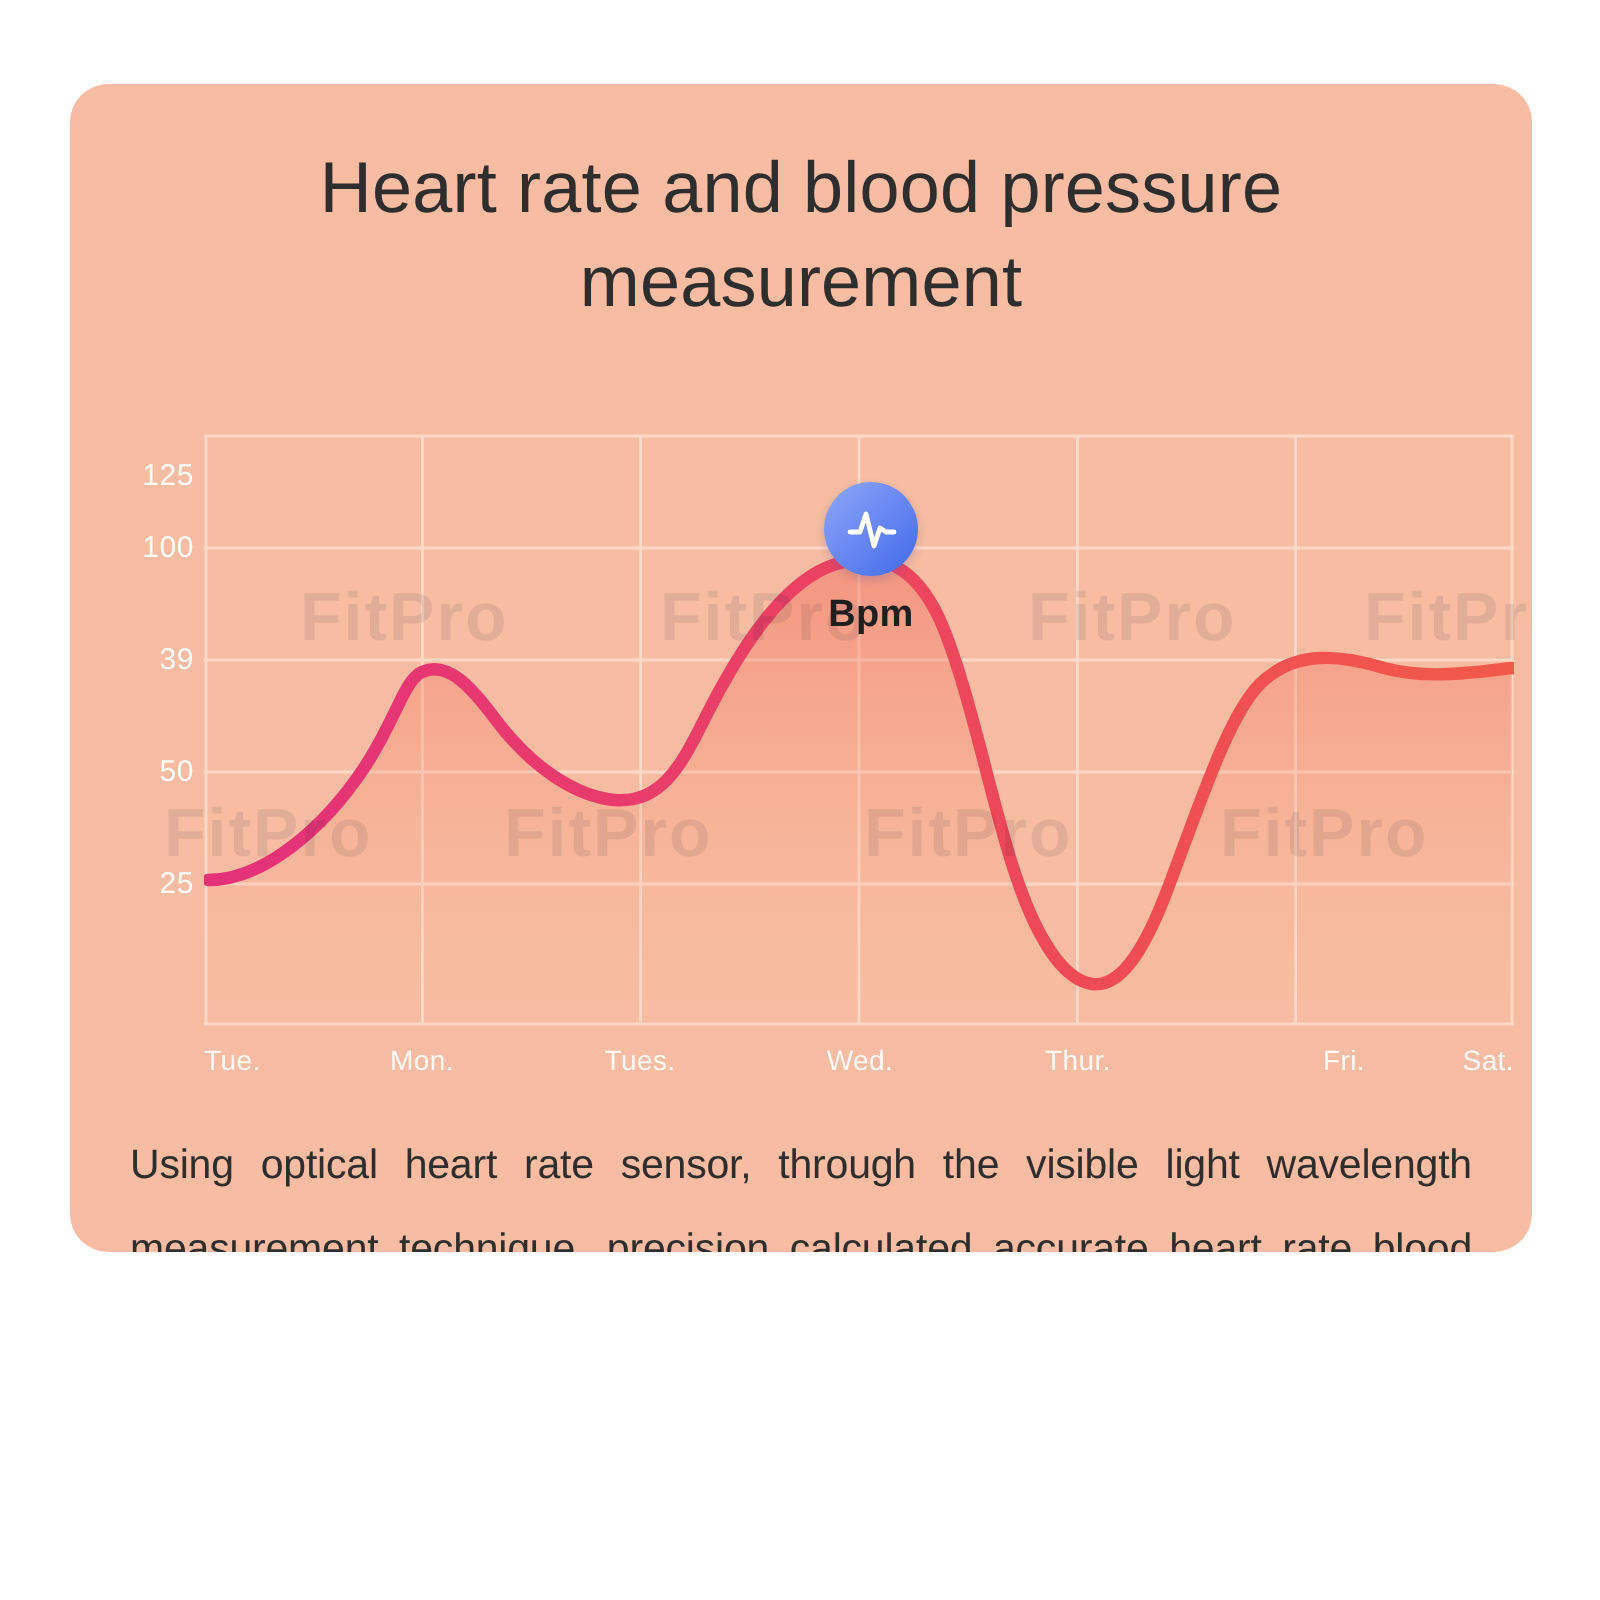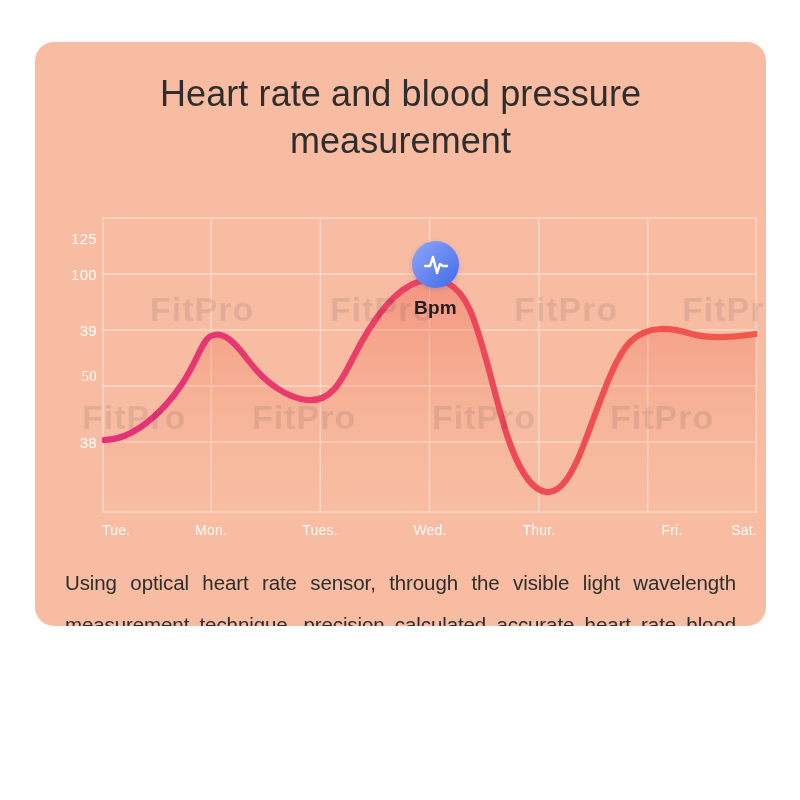--- a/index.html
+++ b/index.html
@@ -134,22 +134,22 @@
 
     <div class="title">Heart rate and blood pressure
 measurement</div>
 
     <div class="chart-block">
 
       <div class="ylabels">
         <div class="ytick" style="top:10px;margin-top:20px;">125</div>
         <div class="ytick" style="top:66px;">100</div>
         <div class="ytick" style="top:122px;">39</div>
-        <div class="ytick" style="top:168px;font-family:Liberation Serif, serif;">50</div>
-        <div class="ytick" style="top:234px;">38</div>
+        <div class="ytick" style="top:178px;">50</div>
+        <div class="ytick" style="top:234px;">25</div>
       </div>
 
       <div class="plot">
         <svg class="chart-svg" viewBox="0 0 655 306" preserveAspectRatio="none">
           <defs>
             <linearGradient id="lineGrad" x1="0" y1="0" x2="1" y2="0">
               <stop offset="0%" stop-color="#E4317A"></stop>
               <stop offset="35%" stop-color="#E93D6A"></stop>
               <stop offset="65%" stop-color="#EE4A57"></stop>
               <stop offset="100%" stop-color="#F2594A"></stop>

